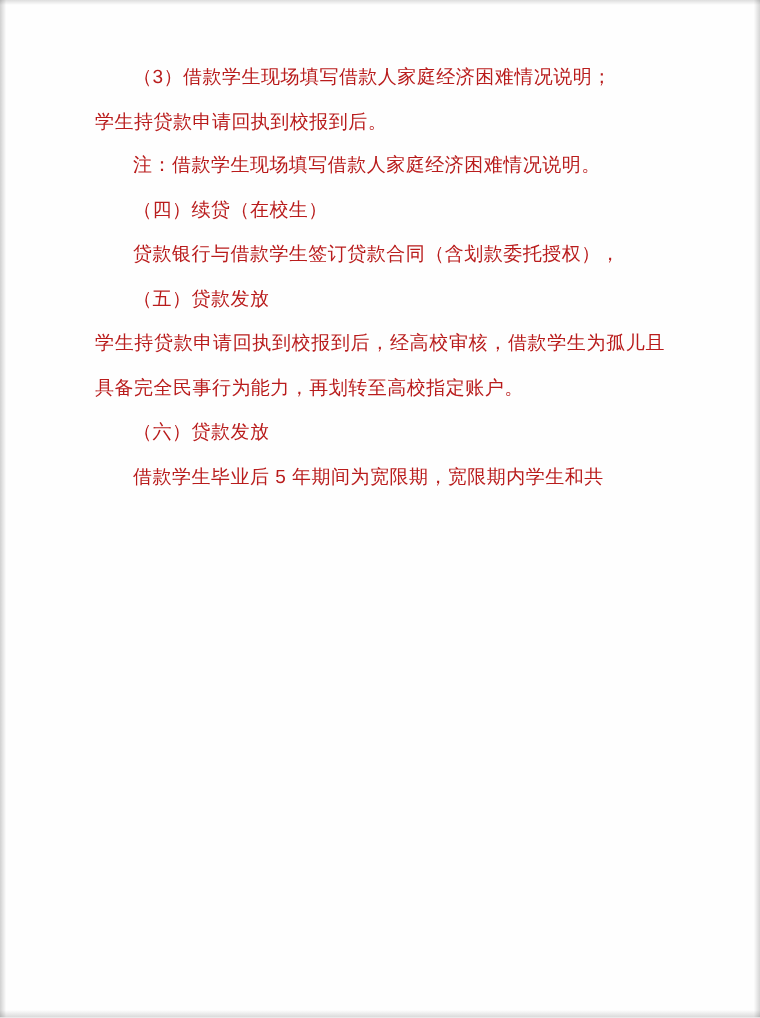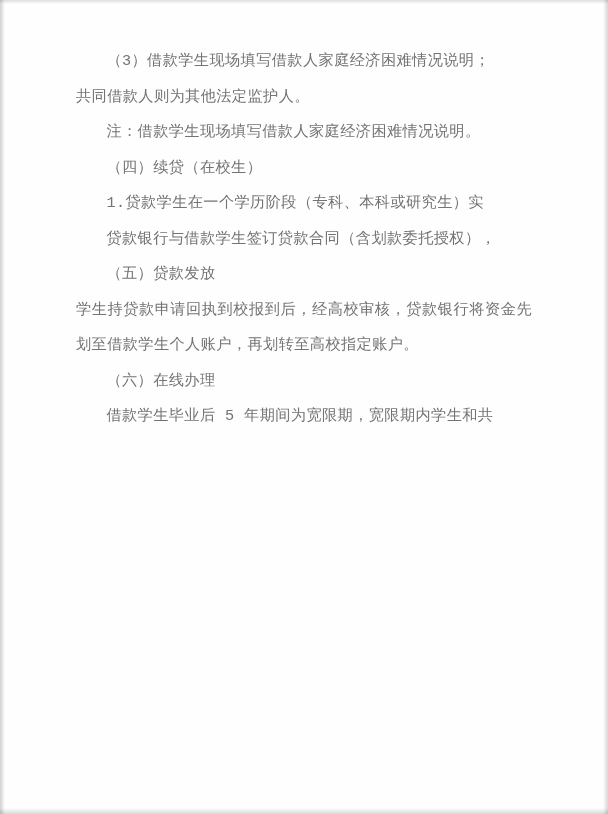--- a/index.html
+++ b/index.html
@@ -28,24 +28,24 @@
     height: 814px;
     background: #fefefe;
   }
   .content {
     position: absolute;
     left: 76px;
     top: 44px;
     width: 456px;
   }
   .para {
-    font-family: Liberation Mono, monospace;
+    font-family: Liberation Sans, sans-serif;
     font-size: 15.2px;
     line-height: 35.5px;
-    color: #737373;
+    color: #b91c1c;
     text-align: justify;
     text-justify: inter-ideograph;
     letter-spacing: 0.4px;
     margin: 0;
     white-space: pre-wrap;
   }
   .para.indent {
     text-indent: 2em;
   }
   .edge-shadow-left {
@@ -85,28 +85,27 @@
     pointer-events: none;
   }
 </style>
 </head>
 <body>
 
 <div class="page">
   <div class="page-inner">
     <div class="content">
       <p class="para indent">（3）借款学生现场填写借款人家庭经济困难情况说明；</p>
-      <p class="para">共同借款人则为其他法定监护人。</p>
+      <p class="para">学生持贷款申请回执到校报到后。</p>
       <p class="para indent">注：借款学生现场填写借款人家庭经济困难情况说明。</p>
       <p class="para indent">（四）续贷（在校生）</p>
-      <p class="para indent">1.贷款学生在一个学历阶段（专科、本科或研究生）实</p>
       <p class="para indent">贷款银行与借款学生签订贷款合同（含划款委托授权），</p>
       <p class="para indent">（五）贷款发放</p>
-      <p class="para">学生持贷款申请回执到校报到后，经高校审核，贷款银行将资金先划至借款学生个人账户，再划转至高校指定账户。</p>
-      <p class="para indent">（六）在线办理</p>
+      <p class="para">学生持贷款申请回执到校报到后，经高校审核，借款学生为孤儿且具备完全民事行为能力，再划转至高校指定账户。</p>
+      <p class="para indent">（六）贷款发放</p>
       <p class="para indent">借款学生毕业后 5 年期间为宽限期，宽限期内学生和共</p>
     </div>
   </div>
   <div class="edge-shadow-left"></div>
   <div class="edge-shadow-right"></div>
   <div class="edge-shadow-top"></div>
   <div class="edge-shadow-bottom"></div>
 </div>
 
 </body></html>

